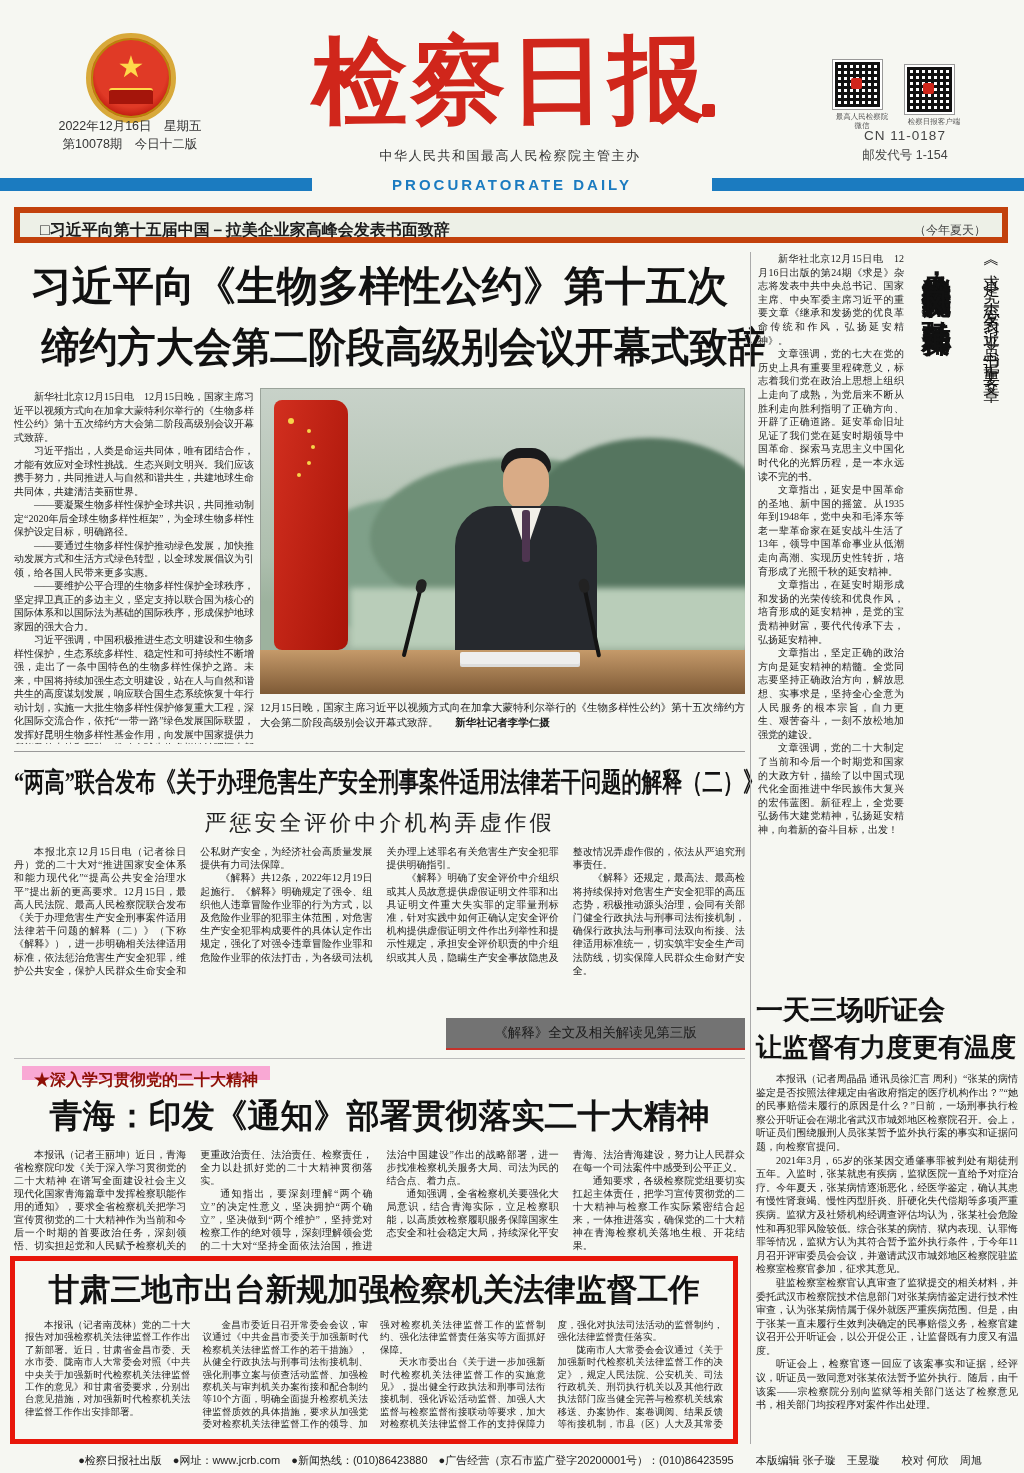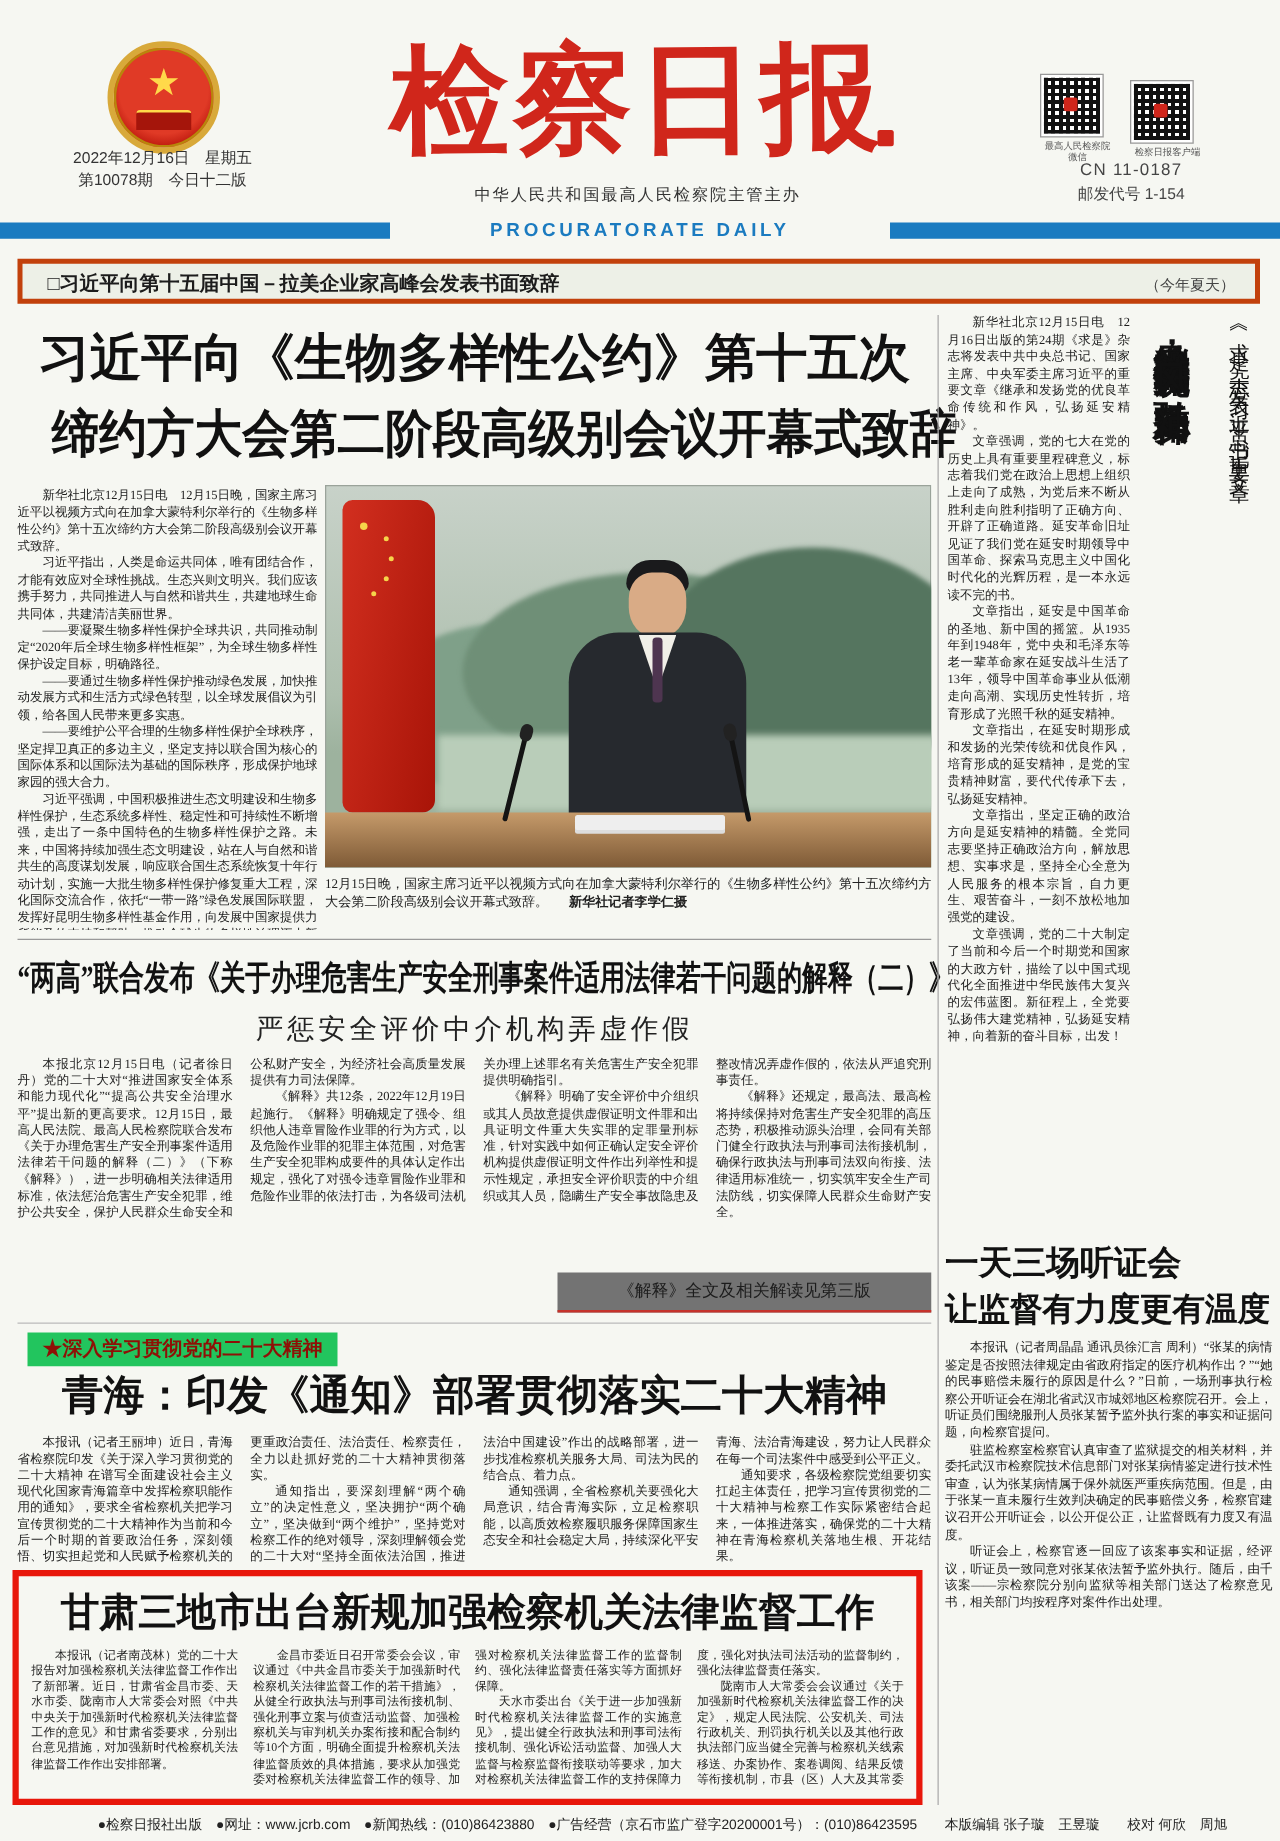--- a/index.html
+++ b/index.html
@@ -30,21 +30,21 @@
   .qr::after{content:"";position:absolute;left:16px;top:16px;width:11px;height:11px;background:#d0261b;border-radius:2px;}
   .qr-label{width:58px;text-align:center;font-size:7.5px;color:#555;margin-top:3px;line-height:9px;}
   .cnblock{left:838px;top:128px;width:134px;text-align:center;color:#444;}
   .cnblock .l1{font-size:13.5px;letter-spacing:1px;}
   .cnblock .l2{font-size:12.5px;margin-top:4px;}
   
   .bluebar{left:0;top:178px;width:1024px;height:13px;background:#1b7bc0;}
   .bluechip{left:312px;top:172px;width:400px;height:25px;background:#f6f7f2;text-align:center;
          line-height:25px;color:#1b7bc0;font-weight:bold;font-size:15px;letter-spacing:3px;}
   
-  .kicker{left:14px;top:207px;width:994px;height:36px;background:#edf0e7;border:4px solid #c2410c;box-sizing:border-box;}
+  .kicker{left:14px;top:207px;width:994px;height:36px;background:#edf0e7;border:6px solid #c2410c;box-sizing:border-box;}
   .kicker .txt{position:absolute;left:20px;top:0;line-height:34px;font-size:16px;font-weight:600;}
   .kicker .src{position:absolute;right:16px;top:0;line-height:34px;font-size:12px;color:#444;}
   
   .lead-hl{left:14px;top:256px;width:731px;text-align:center;font-weight:bold;font-size:41px;line-height:61px;color:#111;}
   .lead-hl .l2{display:inline-block;transform:scaleX(0.93);transform-origin:50% 50%;white-space:nowrap;}
   .lead-body{left:14px;top:390px;width:240px;height:354px;overflow:hidden;
              font-size:10px;line-height:13.5px;}
   
   .photo{left:260px;top:388px;width:485px;height:306px;overflow:hidden;
          background:linear-gradient(#c8d2c9 0%,#aebfae 55%,#9db29e 70%);box-shadow:0 0 0 1px #9aa39a inset;}
@@ -78,21 +78,21 @@
   .vrule{background:#aaa;width:1px;}
   
   .lg-hl{left:14px;top:762px;width:975px;font-size:27px;font-weight:bold;line-height:40px;white-space:nowrap;
          transform:scaleX(0.75);transform-origin:0 50%;color:#111;}
   .lg-sub{left:14px;top:808px;width:731px;text-align:center;font-size:22px;letter-spacing:3px;color:#222;}
   .lg-body{left:14px;top:845px;width:731px;height:206px;overflow:hidden;column-count:4;column-gap:14px;
            font-size:10px;line-height:13.2px;}
   .note-box{left:446px;top:1018px;width:299px;height:30px;background:#737373;border-bottom:2px solid #c5322b;
             text-align:center;line-height:30px;font-size:13.5px;font-weight:normal;}
   
-  .badge{left:22px;top:1066px;height:27px;padding:0 12px;background:#22c55e;color:#8e1006;
+  .badge{left:22px;top:1066px;height:14px;padding:0 12px;background:#f9a8d4;color:#8e1006;
          font-size:16px;font-weight:bold;line-height:27px;display:inline-block;}
   .qh-hl{left:14px;top:1094px;width:731px;text-align:center;font-size:33px;font-weight:bold;color:#111;}
   .qh-body{left:14px;top:1148px;width:731px;height:104px;overflow:hidden;column-count:4;column-gap:14px;
            font-size:10px;line-height:13px;}
   
   .gs-box{left:10px;top:1256px;width:728px;height:188px;border:5px solid #e8170b;box-sizing:border-box;
           padding:6px 10px;background:#f6f7f2;}
   .gs-hl{text-align:center;font-size:31px;font-weight:bold;color:#111;margin:2px 0 8px 0;}
   .gs-body{height:120px;overflow:hidden;column-count:4;column-gap:12px;font-size:9.5px;line-height:12.4px;}
   
@@ -230,17 +230,18 @@
   </div>
 <div class="abs qs-hl serif">继承和发扬党的优良革命传统和作风，弘扬延安精神</div>
 <div class="abs qs-kicker serif">《求是》杂志发表习近平总书记重要文章</div>
 
 <div class="abs hz-hl serif">
   <span class="l1">一天三场听证会</span>
   <span class="l2">让监督有力度更有温度</span>
 </div>
 <div class="abs hz-body serif">
     <p class="para">本报讯（记者周晶晶 通讯员徐汇言 周利）“张某的病情鉴定是否按照法律规定由省政府指定的医疗机构作出？”“她的民事赔偿未履行的原因是什么？”日前，一场刑事执行检察公开听证会在湖北省武汉市城郊地区检察院召开。会上，听证员们围绕服刑人员张某暂予监外执行案的事实和证据问题，向检察官提问。</p>
+    <p class="para">2021年3月，65岁的张某因交通肇事罪被判处有期徒刑五年。入监时，张某就患有疾病，监狱医院一直给予对症治疗。今年夏天，张某病情逐渐恶化，经医学鉴定，确认其患有慢性肾衰竭、慢性丙型肝炎、肝硬化失代偿期等多项严重疾病。监狱方及社矫机构经调查评估均认为，张某社会危险性和再犯罪风险较低。综合张某的病情、狱内表现、认罪悔罪等情况，监狱方认为其符合暂予监外执行条件，于今年11月召开评审委员会会议，并邀请武汉市城郊地区检察院驻监检察室检察官参加，征求其意见。</p>
     <p class="para">驻监检察室检察官认真审查了监狱提交的相关材料，并委托武汉市检察院技术信息部门对张某病情鉴定进行技术性审查，认为张某病情属于保外就医严重疾病范围。但是，由于张某一直未履行生效判决确定的民事赔偿义务，检察官建议召开公开听证会，以公开促公正，让监督既有力度又有温度。</p>
     <p class="para">听证会上，检察官逐一回应了该案事实和证据，经评议，听证员一致同意对张某依法暂予监外执行。随后，由千该案——宗检察院分别向监狱等相关部门送达了检察意见书，相关部门均按程序对案件作出处理。</p>
   </div>
 
 <div class="abs footer">●检察日报社出版　●网址：www.jcrb.com　●新闻热线：(010)86423880　●广告经营（京石市监广登字20200001号）：(010)86423595　　本版编辑 张子璇　王昱璇　　校对 何欣　周旭</div>
 
 </body></html>

